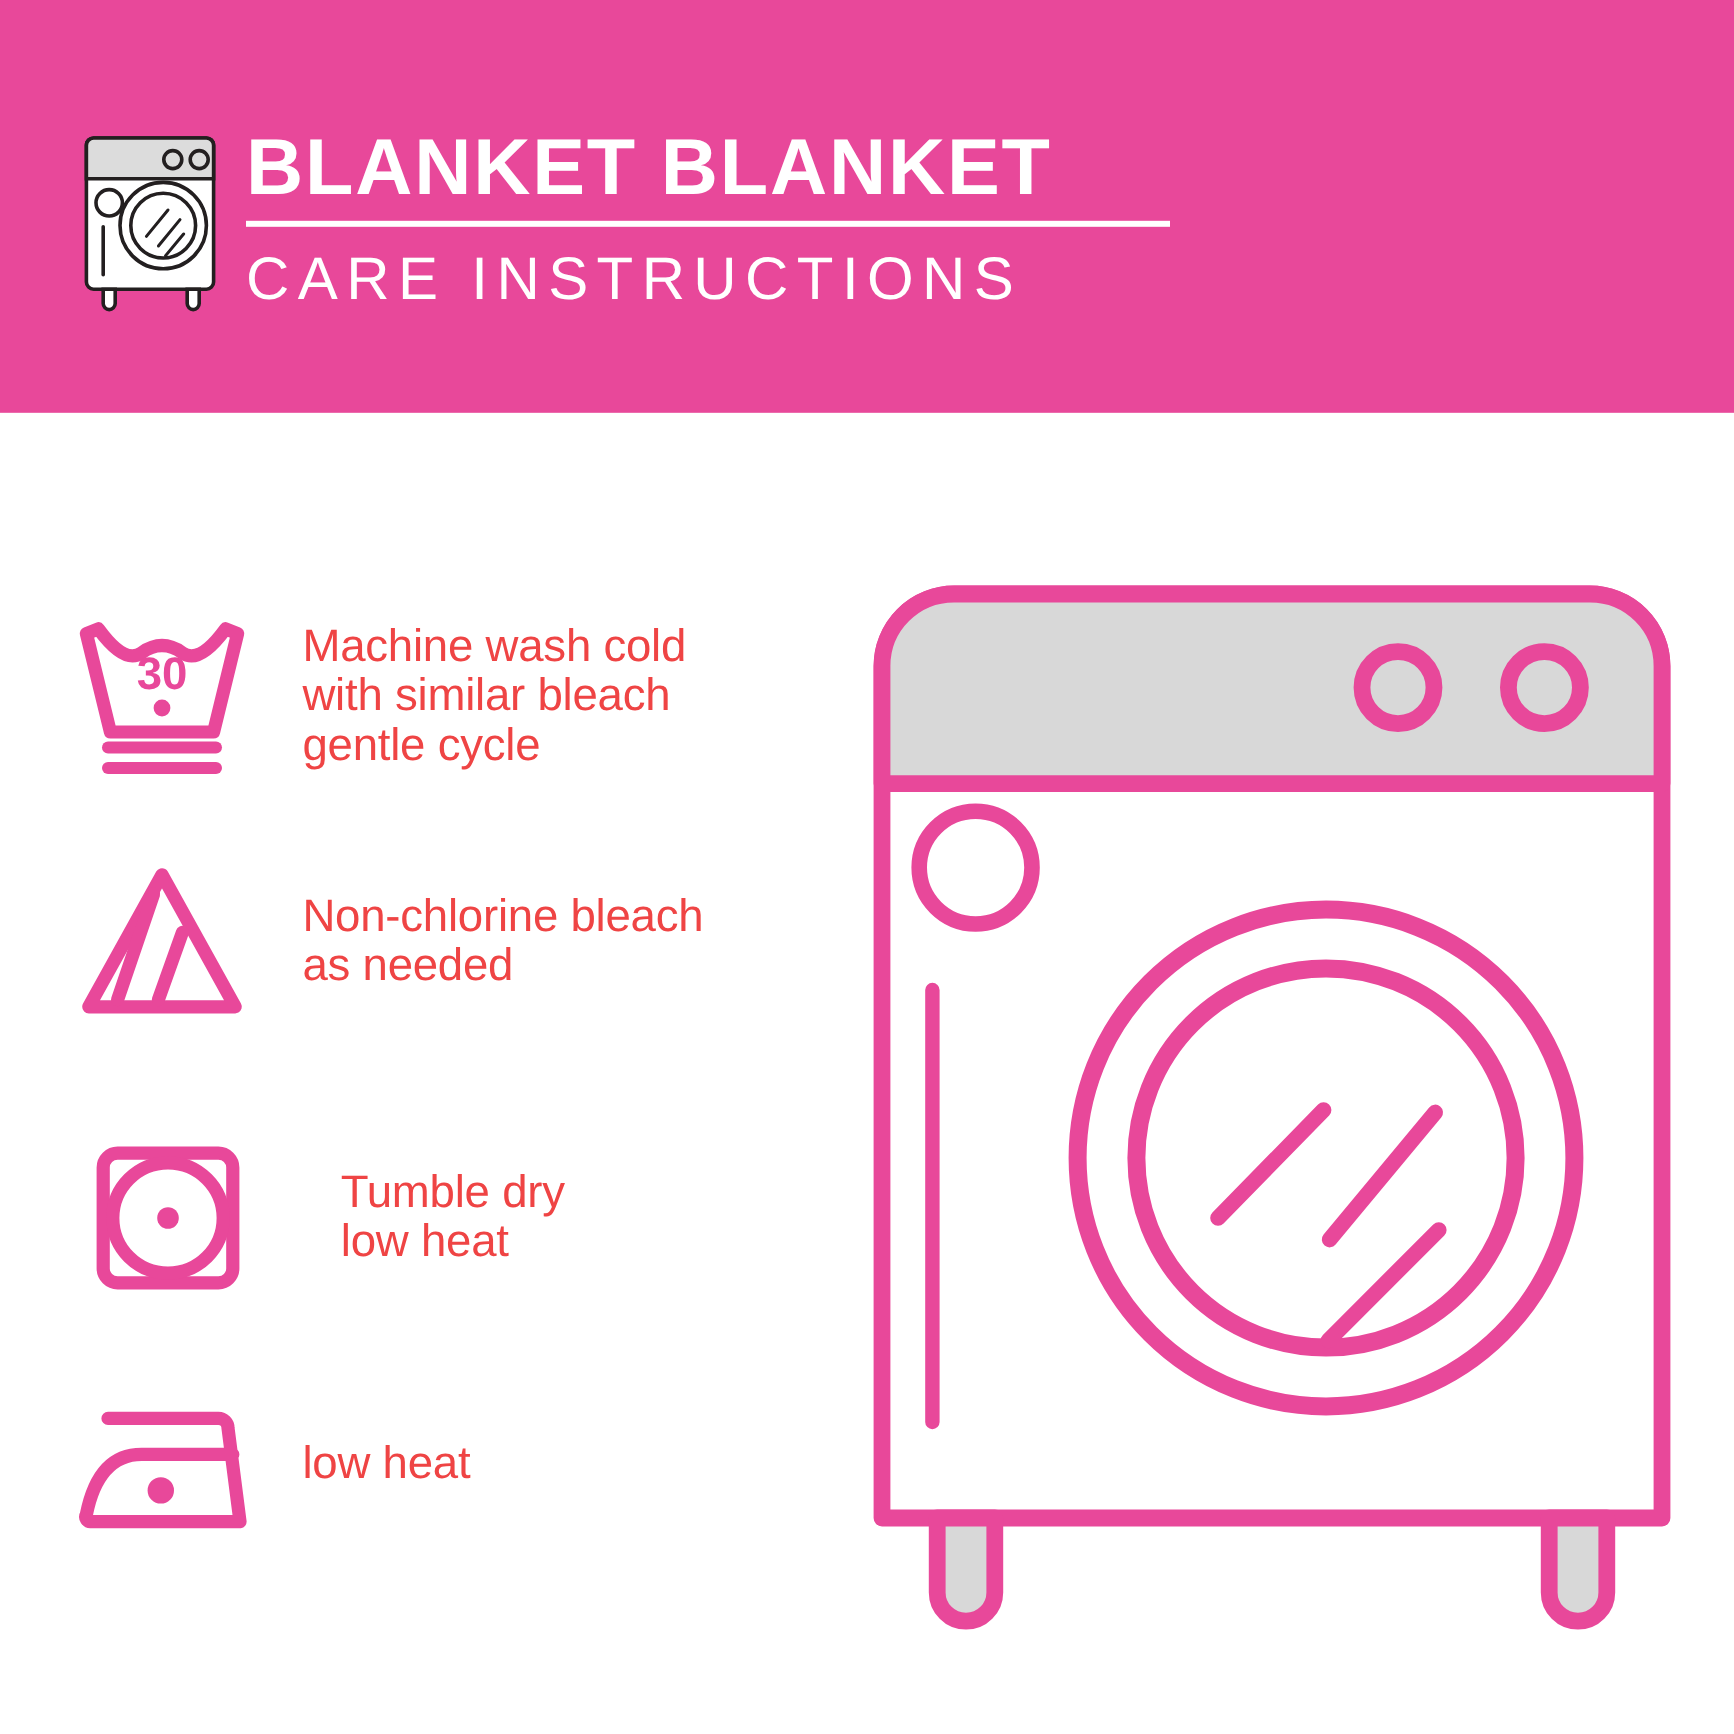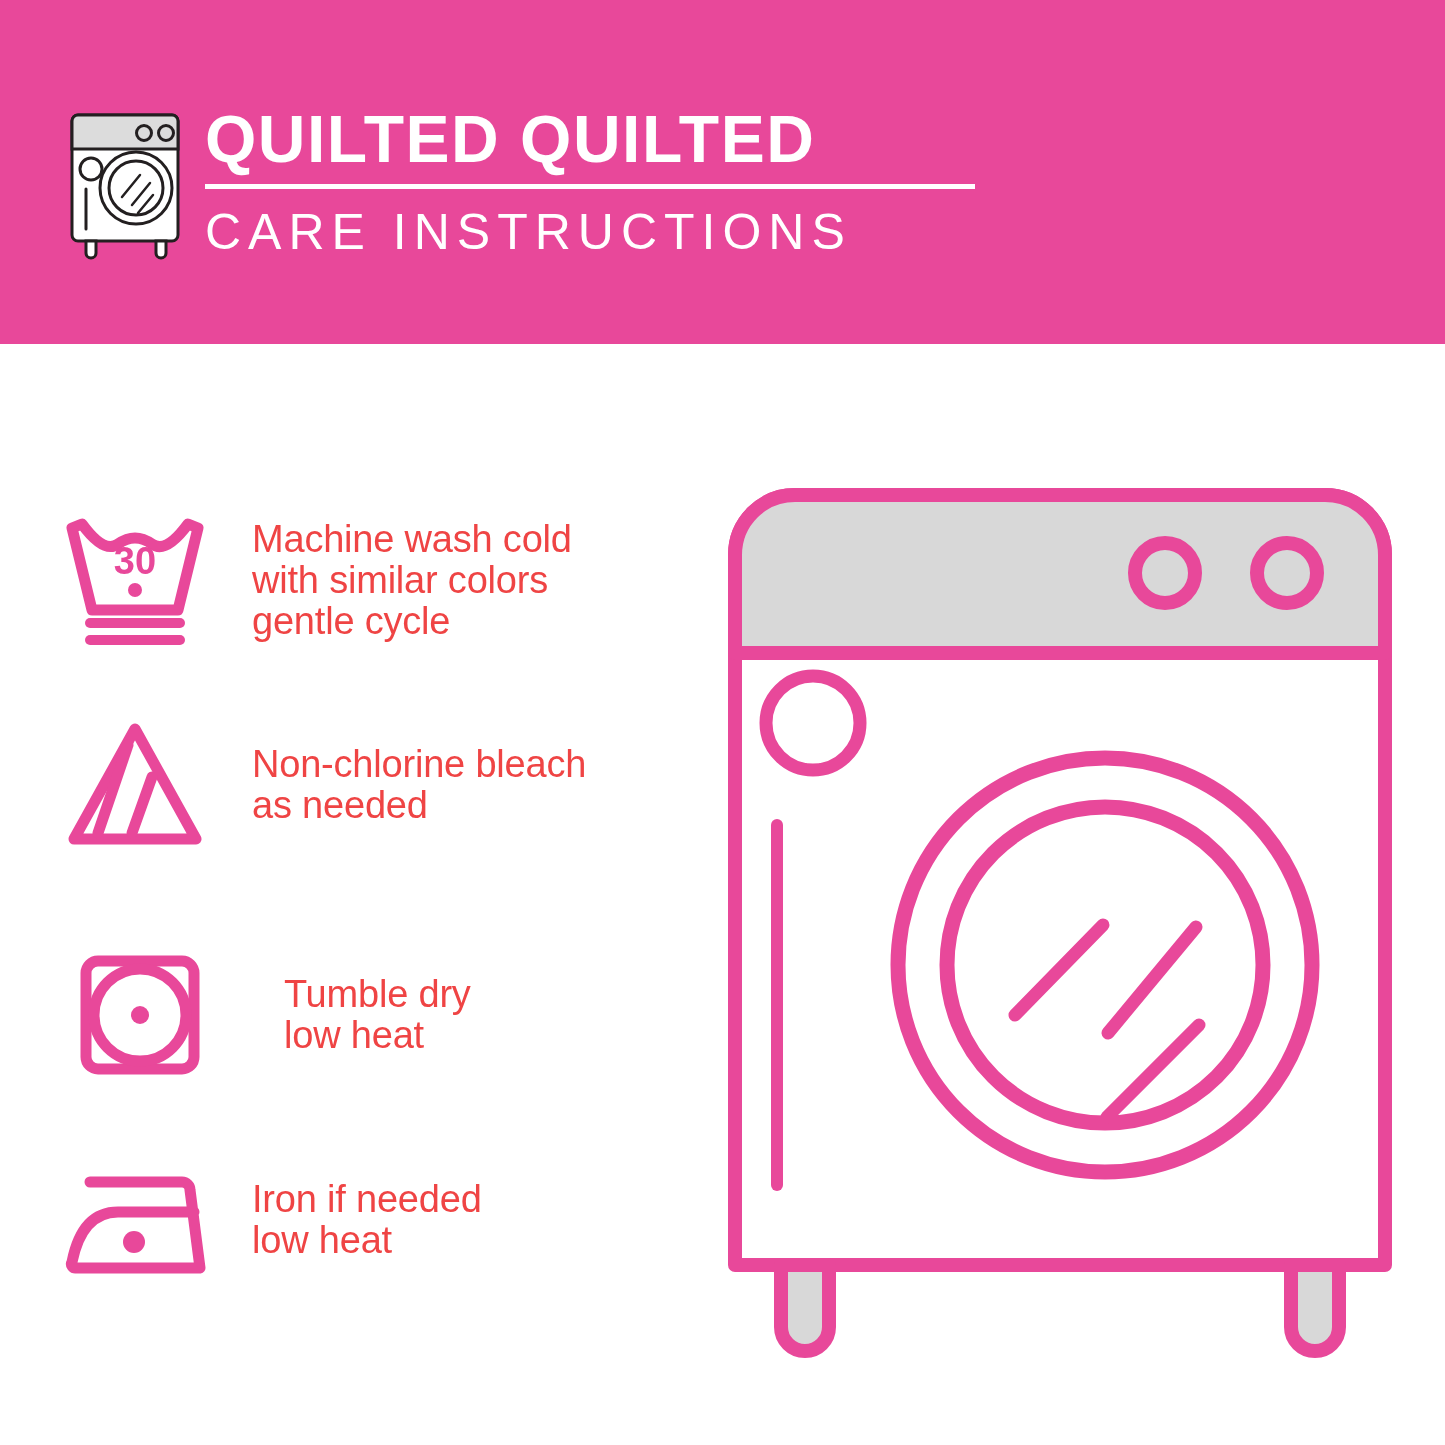--- a/index.html
+++ b/index.html
@@ -125,39 +125,39 @@
         <line x1="62" y1="94" x2="80" y2="72" stroke="#231f20" stroke-width="2.5" stroke-linecap="round"></line>
         <line x1="72" y1="102" x2="90" y2="80" stroke="#231f20" stroke-width="2.5" stroke-linecap="round"></line>
         <line x1="78" y1="110" x2="93" y2="92" stroke="#231f20" stroke-width="2.5" stroke-linecap="round"></line>
 
         <path d="M26 138 v12 a5 5 0 0 0 10 0 v-12 z" fill="#ffffff" stroke="#231f20" stroke-width="3"></path>
         <path d="M96 138 v12 a5 5 0 0 0 10 0 v-12 z" fill="#ffffff" stroke="#231f20" stroke-width="3"></path>
       </svg>
     </div>
 
     <div id="header-text-block">
-      <div id="title-main">QUILTED QUILTED</div>
+      <div id="title-main">BLANKET BLANKET</div>
       <div id="title-divider"></div>
       <div id="title-sub">CARE INSTRUCTIONS</div>
     </div>
   </div>
 
   <div class="care-row" id="row-wash">
     <div class="care-icon">
       <svg viewBox="0 0 150 140" width="150" height="140">
         <path d="M12 18 L22 14 Q44 44 58 34 Q75 22 92 34 Q106 44 128 14 L138 18 L118 100 L32 100 Z" fill="none" stroke="#e8489a" stroke-width="11" stroke-linejoin="round" stroke-linecap="round"></path>
         <text x="75" y="64" font-family="'Liberation Sans',sans-serif" font-size="38" font-weight="bold" fill="#e8489a" text-anchor="middle">30</text>
         <circle cx="75" cy="80" r="7" fill="#e8489a"></circle>
         <line x1="30" y1="113" x2="120" y2="113" stroke="#e8489a" stroke-width="10" stroke-linecap="round"></line>
         <line x1="30" y1="130" x2="120" y2="130" stroke="#e8489a" stroke-width="10" stroke-linecap="round"></line>
       </svg>
     </div>
     <div class="care-text">
       <div>Machine wash cold</div>
-      <div>with similar colors</div>
+      <div>with similar bleach</div>
       <div>gentle cycle</div>
     </div>
   </div>
 
   <div class="care-row" id="row-bleach">
     <div class="care-icon">
       <svg viewBox="0 0 150 140" width="150" height="140">
         <path d="M75 14 L136 124 L14 124 Z" fill="none" stroke="#e8489a" stroke-width="11" stroke-linejoin="round"></path>
         <line x1="68" y1="30" x2="38" y2="118" stroke="#e8489a" stroke-width="11" stroke-linecap="round"></line>
         <line x1="92" y1="62" x2="72" y2="118" stroke="#e8489a" stroke-width="11" stroke-linecap="round"></line>
@@ -184,21 +184,20 @@
   </div>
 
   <div class="care-row" id="row-iron">
     <div class="care-icon">
       <svg viewBox="0 0 150 140" width="150" height="140">
         <path d="M30 32 H122 a8 8 0 0 1 8 8 L140 118 H16 a4 4 0 0 1 -4 -6 Q22 62 58 62 H134" fill="none" stroke="#e8489a" stroke-width="11" stroke-linejoin="round" stroke-linecap="round"></path>
         <circle cx="74" cy="92" r="11" fill="#e8489a"></circle>
       </svg>
     </div>
     <div class="care-text">
-      <div>Iron if needed</div>
       <div>low heat</div>
     </div>
   </div>
 
   <div id="washer-illustration">
     <svg viewBox="0 0 670 880" width="670" height="880">
 
       <path d="M10 70 a60 60 0 0 1 60 -60 h530 a60 60 0 0 1 60 60 v710 h-650 z" fill="#ffffff" stroke="#e8489a" stroke-width="14" stroke-linejoin="round"></path>
 
       <path d="M10 70 a60 60 0 0 1 60 -60 h530 a60 60 0 0 1 60 60 v98 h-650 z" fill="#d8d8d8" stroke="#e8489a" stroke-width="14" stroke-linejoin="round"></path>

